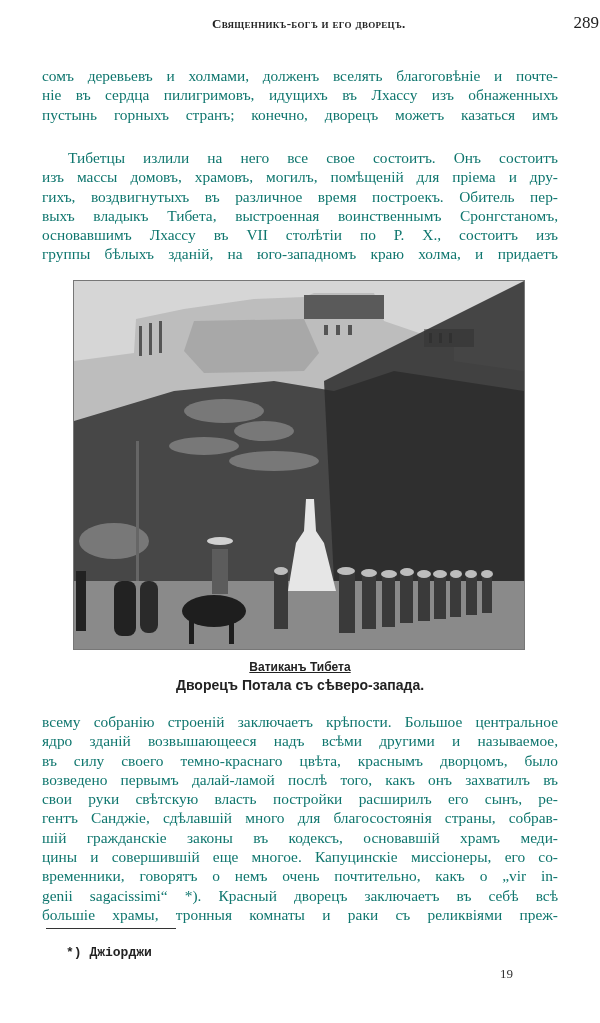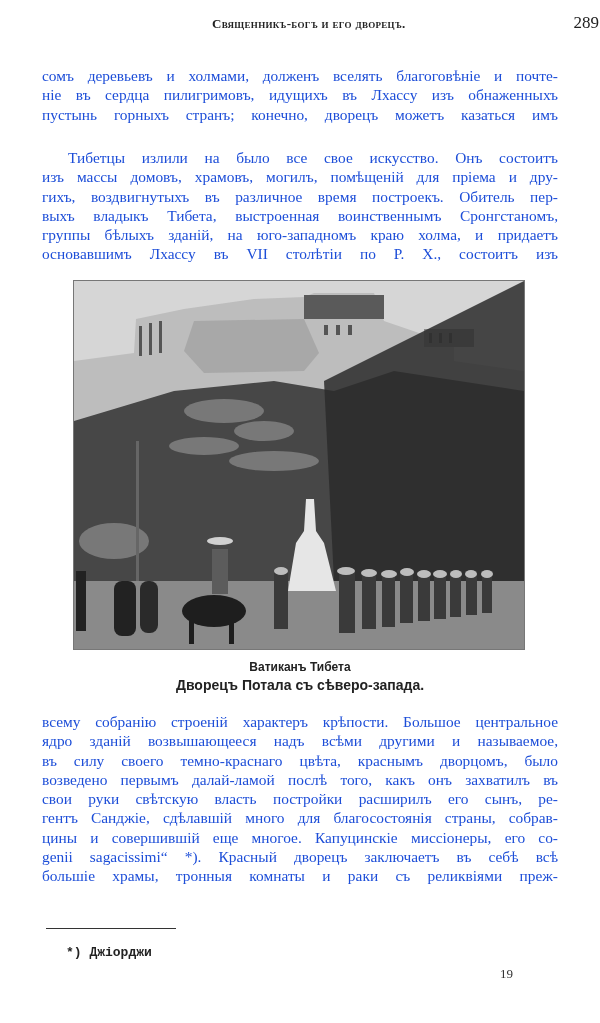--- a/index.html
+++ b/index.html
@@ -12,39 +12,39 @@
   }
   .running-title {
     position: absolute; left: 168px; top: 0; font-size: 13px; font-weight: bold; letter-spacing: 0.3px;
     font-variant: small-caps; color: #222;
   }
   .page-number {
     position: absolute; right: 45px; top: -3px; font-size: 17px; color: #222;
   }
   .text-block {
     position: absolute; left: 42px; width: 516px; font-size: 15.4px; line-height: 19.3px;
-    text-align: justify; color: #1d4ed8;
+    text-align: justify; color: #0f766e;
   }
   .text-line { display: block; white-space: nowrap; text-align-last: justify; text-align: justify; }
   .text-line.last { text-align-last: left; }
   .indent { padding-left: 26px; }
   #block1 { top: 66px; }
   #block2 { top: 148px; }
   #block3 { top: 712px; }
   .figure {
     position: absolute; left: 73px; top: 280px; width: 450px; height: 368px;
     border: 1px solid #777; overflow: hidden;
     background: linear-gradient(180deg, #d9d9d9 0%, #cfcfcf 16%, #8a8a8a 26%, #3e3e3e 45%, #2d2d2d 62%, #5a5a5a 78%, #8f8f8f 90%, #7a7a7a 100%);
   }
   .figure svg { position: absolute; left: 0; top: 0; }
   .caption {
     position: absolute; left: 0; width: 600px; text-align: center; font-weight: bold; color: #222;
     font-family: "Liberation Sans", "DejaVu Sans", sans-serif;
   }
-  .caption-1 { top: 660px; font-size: 12px; }
+  .caption-1 { top: 660px; font-size: 12px; text-decoration: underline; }
   .caption-2 { top: 677px; font-size: 14px; }
   .footnote-rule {
     position: absolute; left: 46px; top: 928px; width: 130px; height: 1px; background: #333;
   }
   .footnote {
     position: absolute; left: 66px; top: 945px; font-size: 13px; font-weight: bold;
     font-family: Liberation Mono, monospace; color: #222;
   }
   .signature {
     position: absolute; left: 500px; top: 966px; font-size: 13px; color: #333;
@@ -58,26 +58,26 @@
   <span class="page-number">289</span>
 </div>
 
 <div class="text-block" id="block1">
   <span class="text-line">сомъ деревьевъ и холмами, долженъ вселять благоговѣніе и почте-</span>
   <span class="text-line">ніе въ сердца пилигримовъ, идущихъ въ Лхассу изъ обнаженныхъ</span>
   <span class="text-line">пустынь горныхъ странъ; конечно, дворецъ можетъ казаться имъ</span>
 </div>
 
 <div class="text-block" id="block2">
-  <span class="text-line indent">Тибетцы излили на было все свое искусство. Онъ состоитъ</span>
+  <span class="text-line indent">Тибетцы излили на него все свое состоитъ. Онъ состоитъ</span>
   <span class="text-line">изъ массы домовъ, храмовъ, могилъ, помѣщеній для пріема и дру-</span>
   <span class="text-line">гихъ, воздвигнутыхъ въ различное время построекъ. Обитель пер-</span>
   <span class="text-line">выхъ владыкъ Тибета, выстроенная воинственнымъ Сронгстаномъ,</span>
+  <span class="text-line">основавшимъ Лхассу въ VII столѣтіи по Р. Х., состоитъ изъ</span>
   <span class="text-line">группы бѣлыхъ зданій, на юго-западномъ краю холма, и придаетъ</span>
-  <span class="text-line">основавшимъ Лхассу въ VII столѣтіи по Р. Х., состоитъ изъ</span>
 </div>
 
 <div class="figure">
   <svg width="450" height="368" viewBox="0 0 450 368">
 
     <rect x="0" y="0" width="450" height="110" fill="#d6d6d6"></rect>
 
     <polygon points="0,80 60,72 62,38 110,28 180,18 230,16 240,12 300,12 310,40 345,52 380,52 380,80 450,90 450,140 0,150" fill="#bdbdbd"></polygon>
     <polygon points="120,40 230,38 245,72 230,90 130,92 110,70" fill="#a8a8a8"></polygon>
     <rect x="230" y="14" width="80" height="24" fill="#5a5a5a"></rect>
@@ -145,26 +145,28 @@
       <ellipse cx="413" cy="293" rx="6" ry="4"></ellipse>
         <ellipse cx="207" cy="290" rx="7" ry="4"></ellipse>
     </g>
   </svg>
 </div>
 
 <div class="caption caption-1">Ватиканъ Тибета</div>
 <div class="caption caption-2">Дворецъ Потала съ сѣверо-запада.</div>
 
 <div class="text-block" id="block3">
-  <span class="text-line">всему собранію строеній характеръ крѣпости. Большое центральное</span>
+  <span class="text-line">всему собранію строеній заключаетъ крѣпости. Большое центральное</span>
   <span class="text-line">ядро зданій возвышающееся надъ всѣми другими и называемое,</span>
   <span class="text-line">въ силу своего темно-краснаго цвѣта, краснымъ дворцомъ, было</span>
   <span class="text-line">возведено первымъ далай-ламой послѣ того, какъ онъ захватилъ въ</span>
   <span class="text-line">свои руки свѣтскую власть постройки расширилъ его сынъ, ре-</span>
   <span class="text-line">гентъ Санджіе, сдѣлавшій много для благосостоянія страны, собрав-</span>
+  <span class="text-line">шій гражданскіе законы въ кодексъ, основавшій храмъ меди-</span>
   <span class="text-line">цины и совершившій еще многое. Капуцинскіе миссіонеры, его со-</span>
+  <span class="text-line">временники, говорятъ о немъ очень почтительно, какъ о „vir in-</span>
   <span class="text-line">genii sagacissimi“ *). Красный дворецъ заключаетъ въ себѣ всѣ</span>
   <span class="text-line">большіе храмы, тронныя комнаты и раки съ реликвіями преж-</span>
 </div>
 
 <div class="footnote-rule"></div>
 <div class="footnote">*) Джіорджи</div>
 <div class="signature">19</div>
 
 </body></html>

